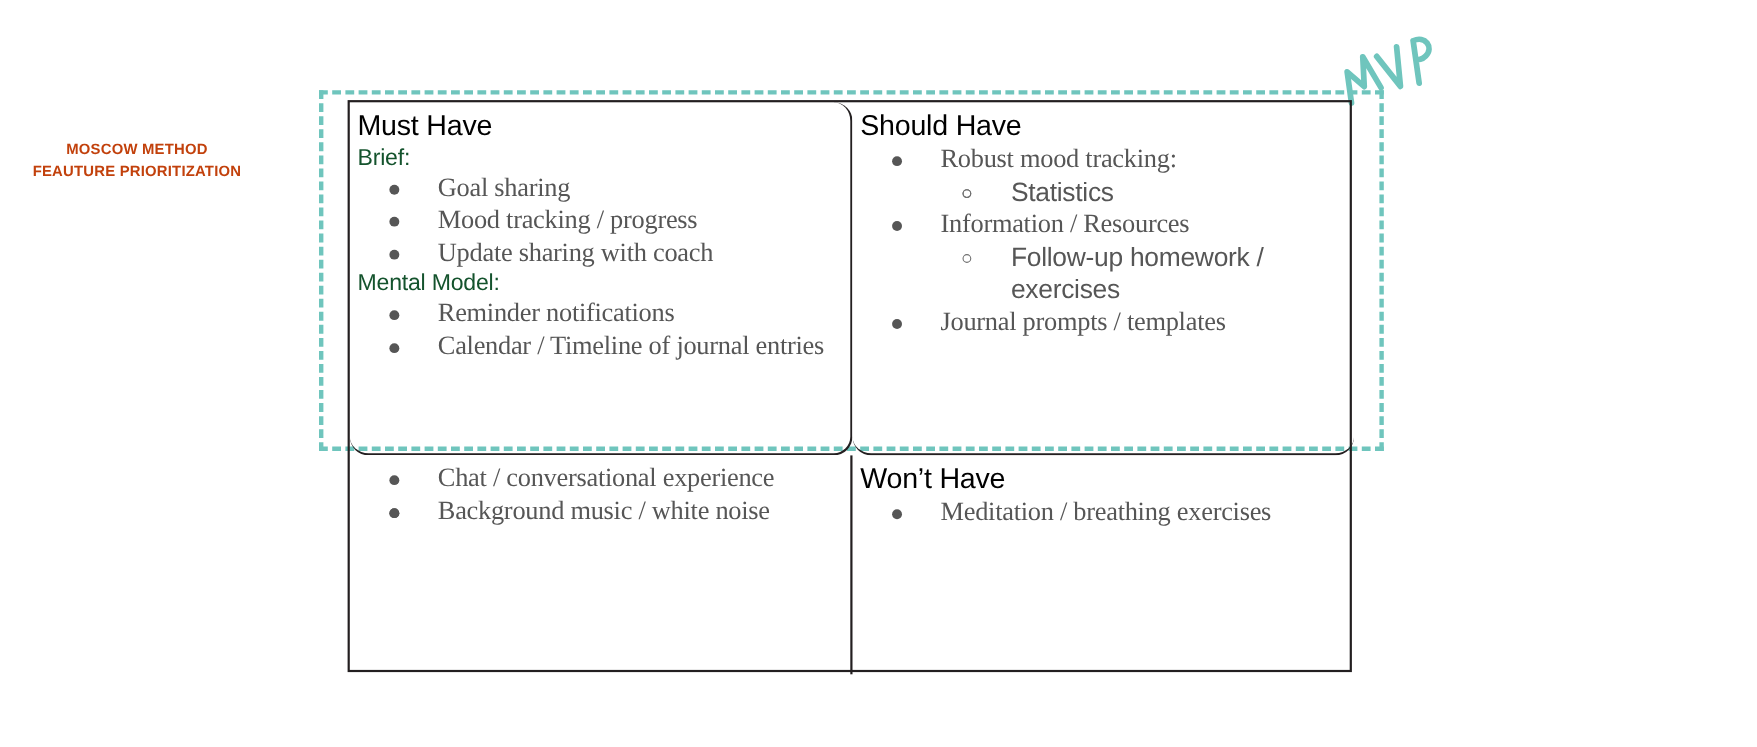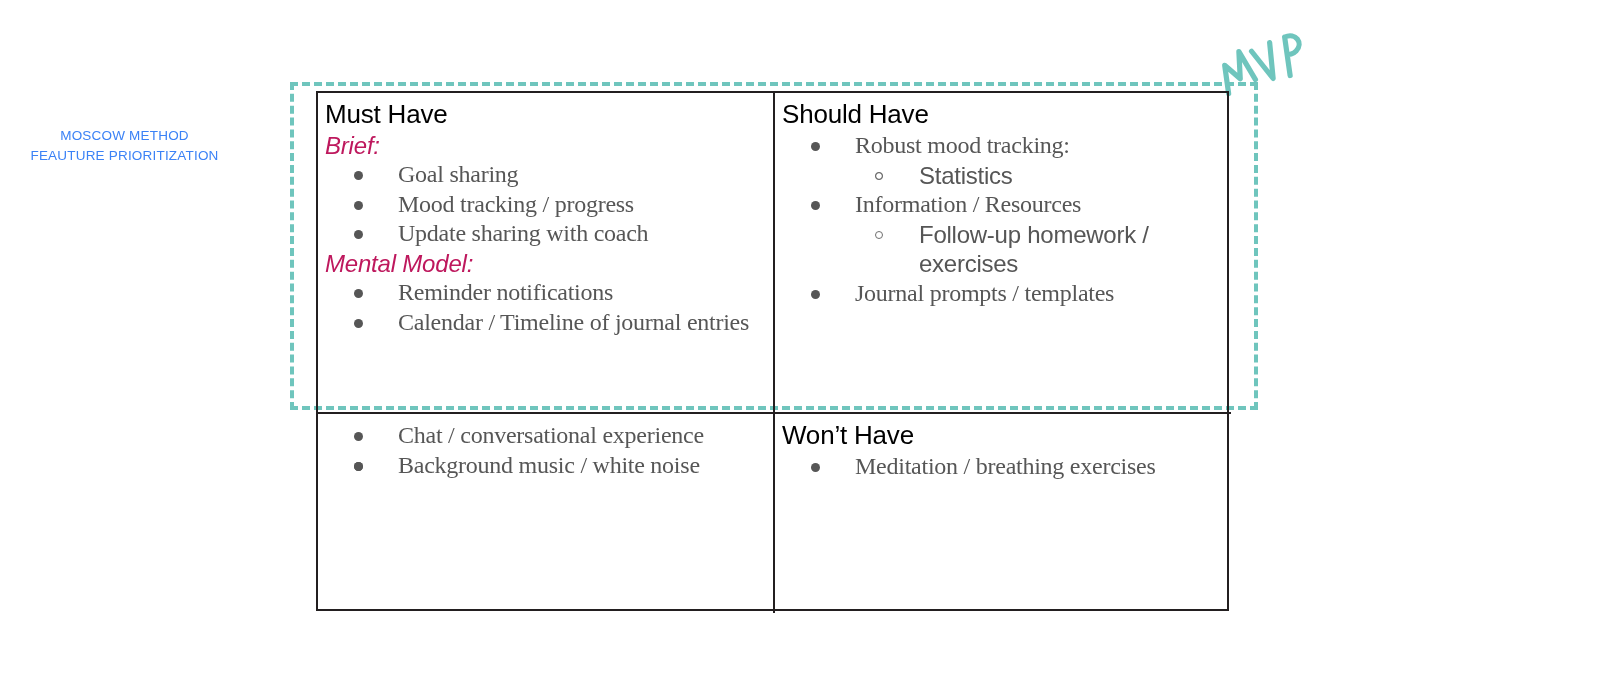--- a/index.html
+++ b/index.html
@@ -20,24 +20,24 @@
   }
 
   
   #side-caption {
     position: absolute;
     left: 8px;
     top: 126px;
     width: 233px;
     text-align: center;
     font-size: 13.5px;
-    font-weight: normal;
+    font-weight: bold;
     line-height: 1.45;
     letter-spacing: 0.2px;
-    color: #3b82f6;
+    color: #c2410c;
   }
   #side-caption .cap-line { display: block; white-space: nowrap; }
 
   
   #mvp-frame {
     position: absolute;
     left: 290px;
     top: 82px;
     width: 968px;
     height: 328px;
@@ -68,34 +68,33 @@
     grid-template-rows: 321px 199px;
     background: transparent;
   }
   .quad {
     position: relative;
     box-sizing: border-box;
     padding: 7px 10px 4px 7px;
     overflow: hidden;
   }
   .quad.col-left { border-right: 2px solid #231f20; }
-  .quad.row-top { border-bottom: 2px solid #231f20; }
+  .quad.row-top { border-bottom: 2px solid #231f20; border-radius: 17px; }
 
   .quad-title {
     font-size: 26px;
     line-height: 1.15;
     color: #000000;
     margin: 0 0 1px 0;
     letter-spacing: -0.2px;
   }
   .sub-label {
-    font-size: 24px;
+    font-size: 21px;
     line-height: 1.22;
-    font-style: italic;
-    color: #be185d;
+    color: #14532d;
     margin: 0;
     letter-spacing: -0.2px;
   }
 
   ul.lvl1 {
     list-style: none;
     margin: 0;
     padding: 0;
   }
   li.item {

